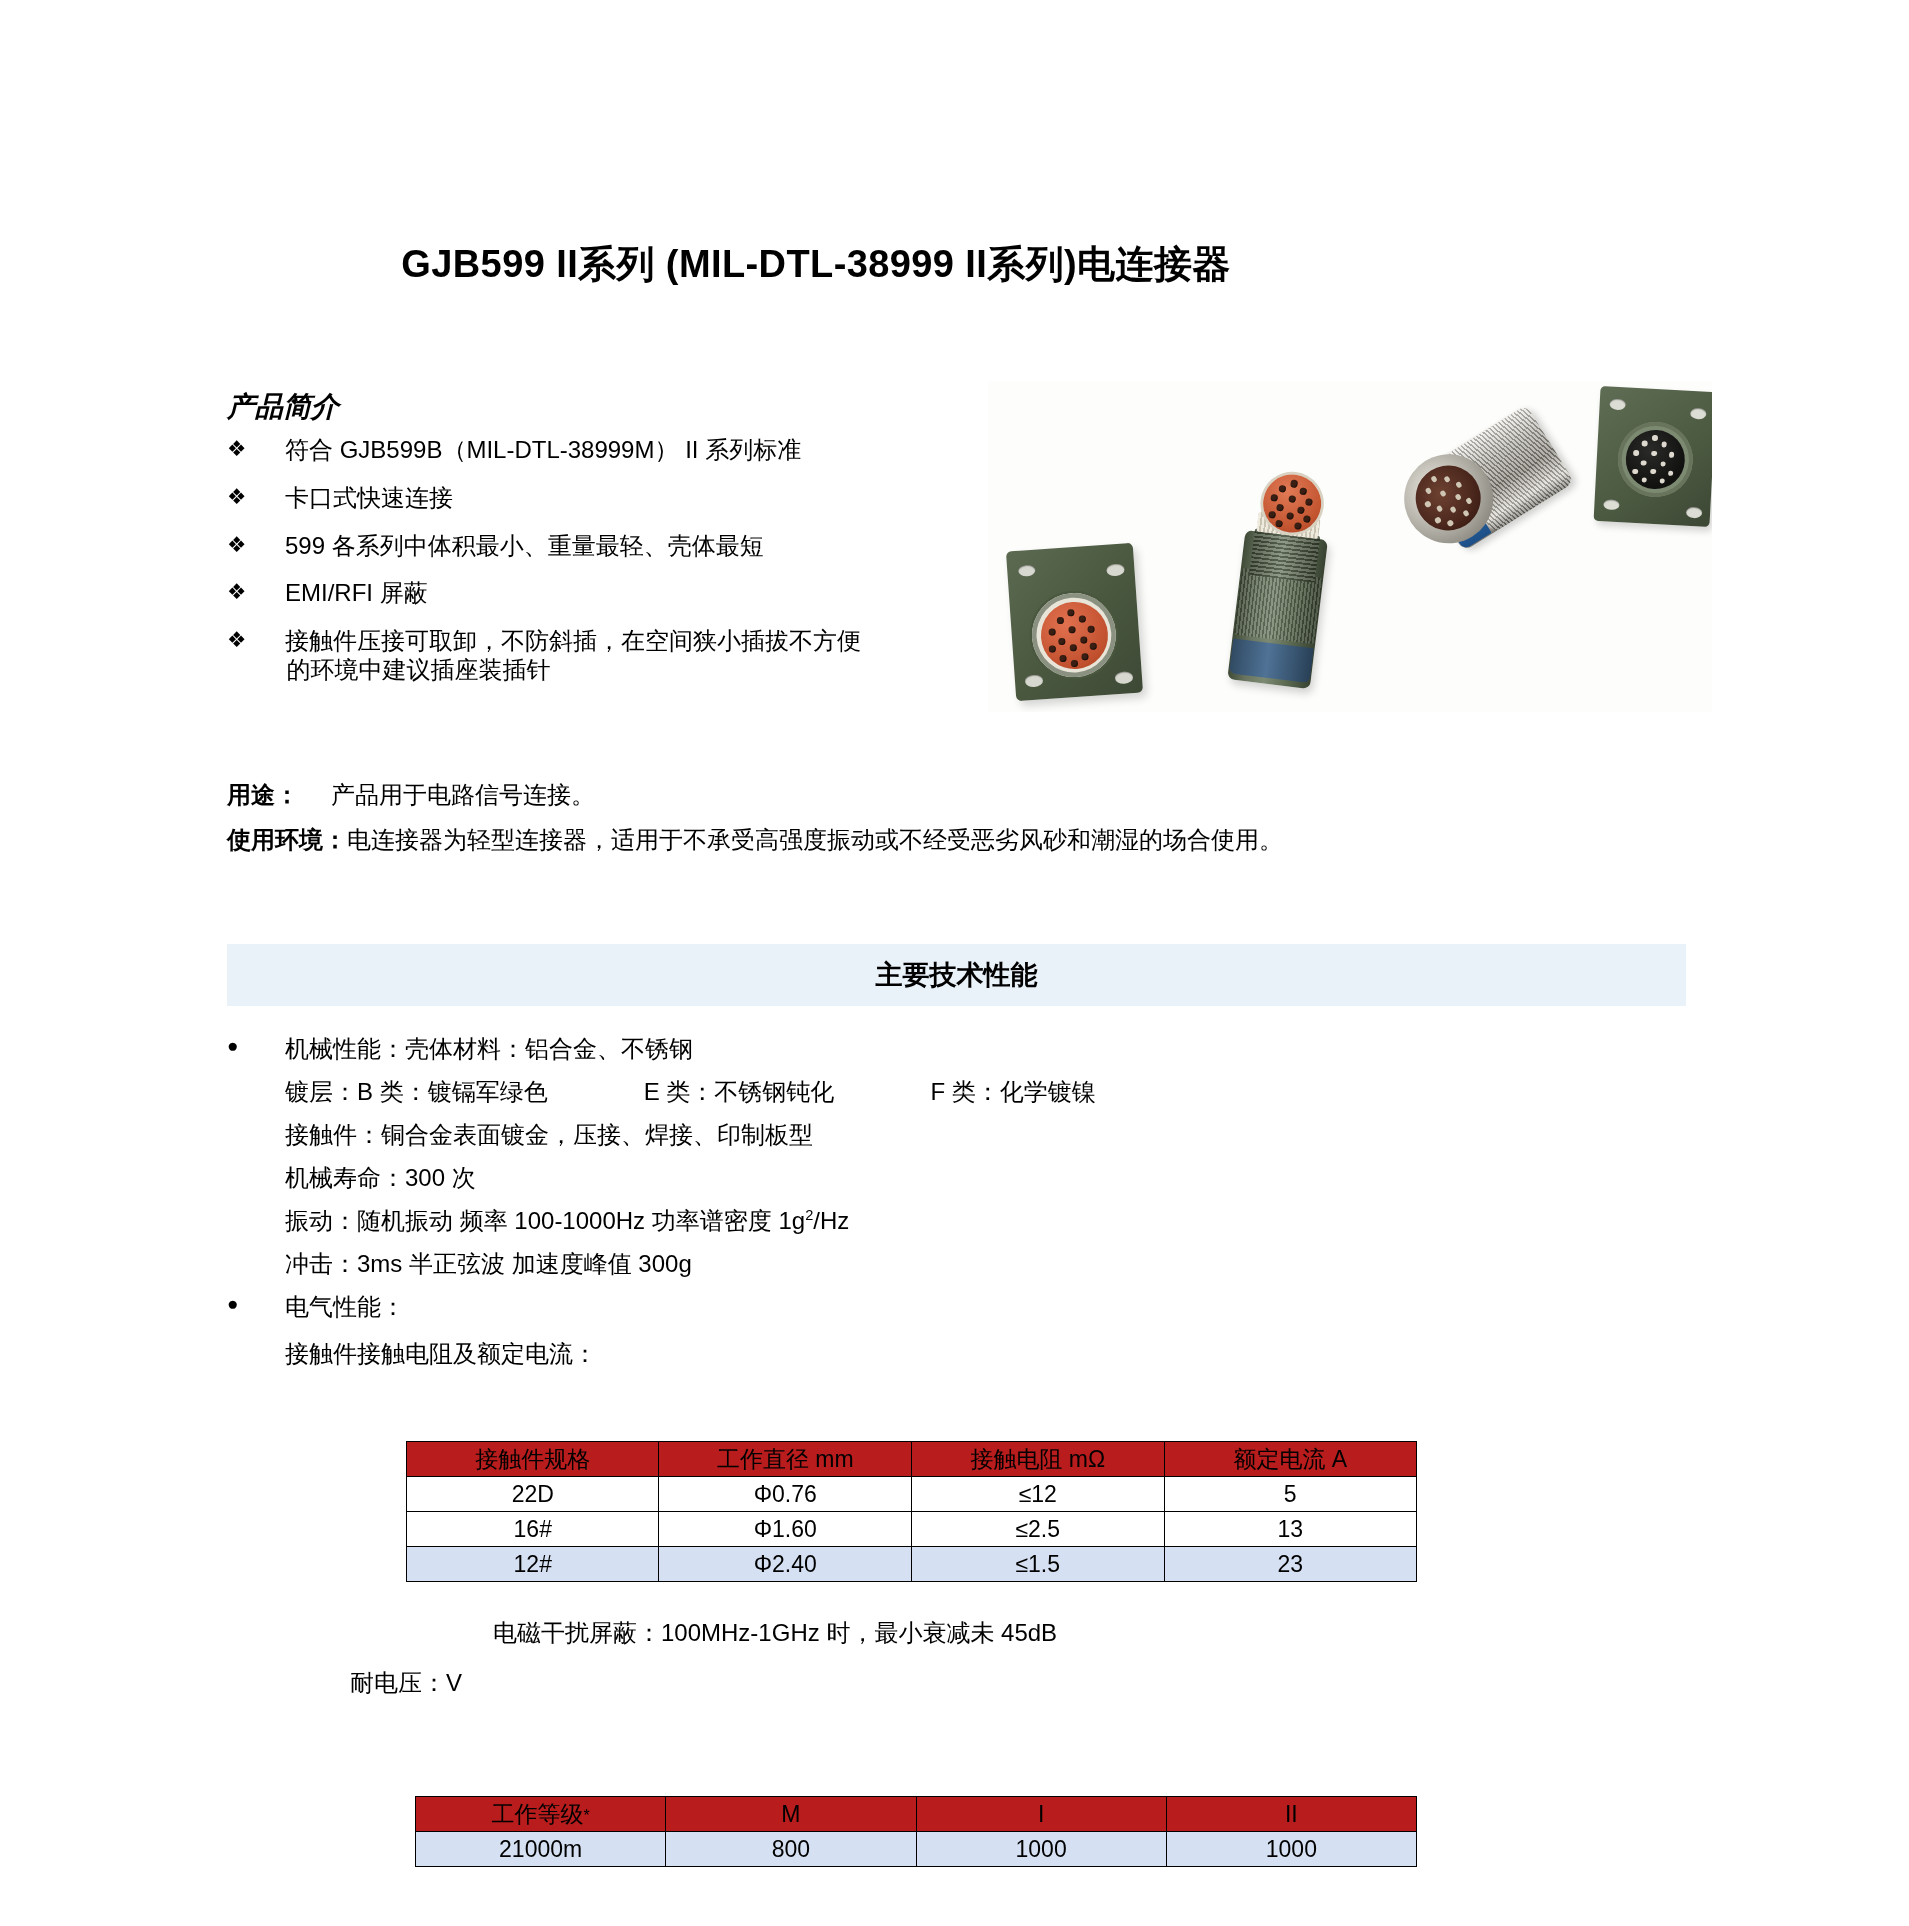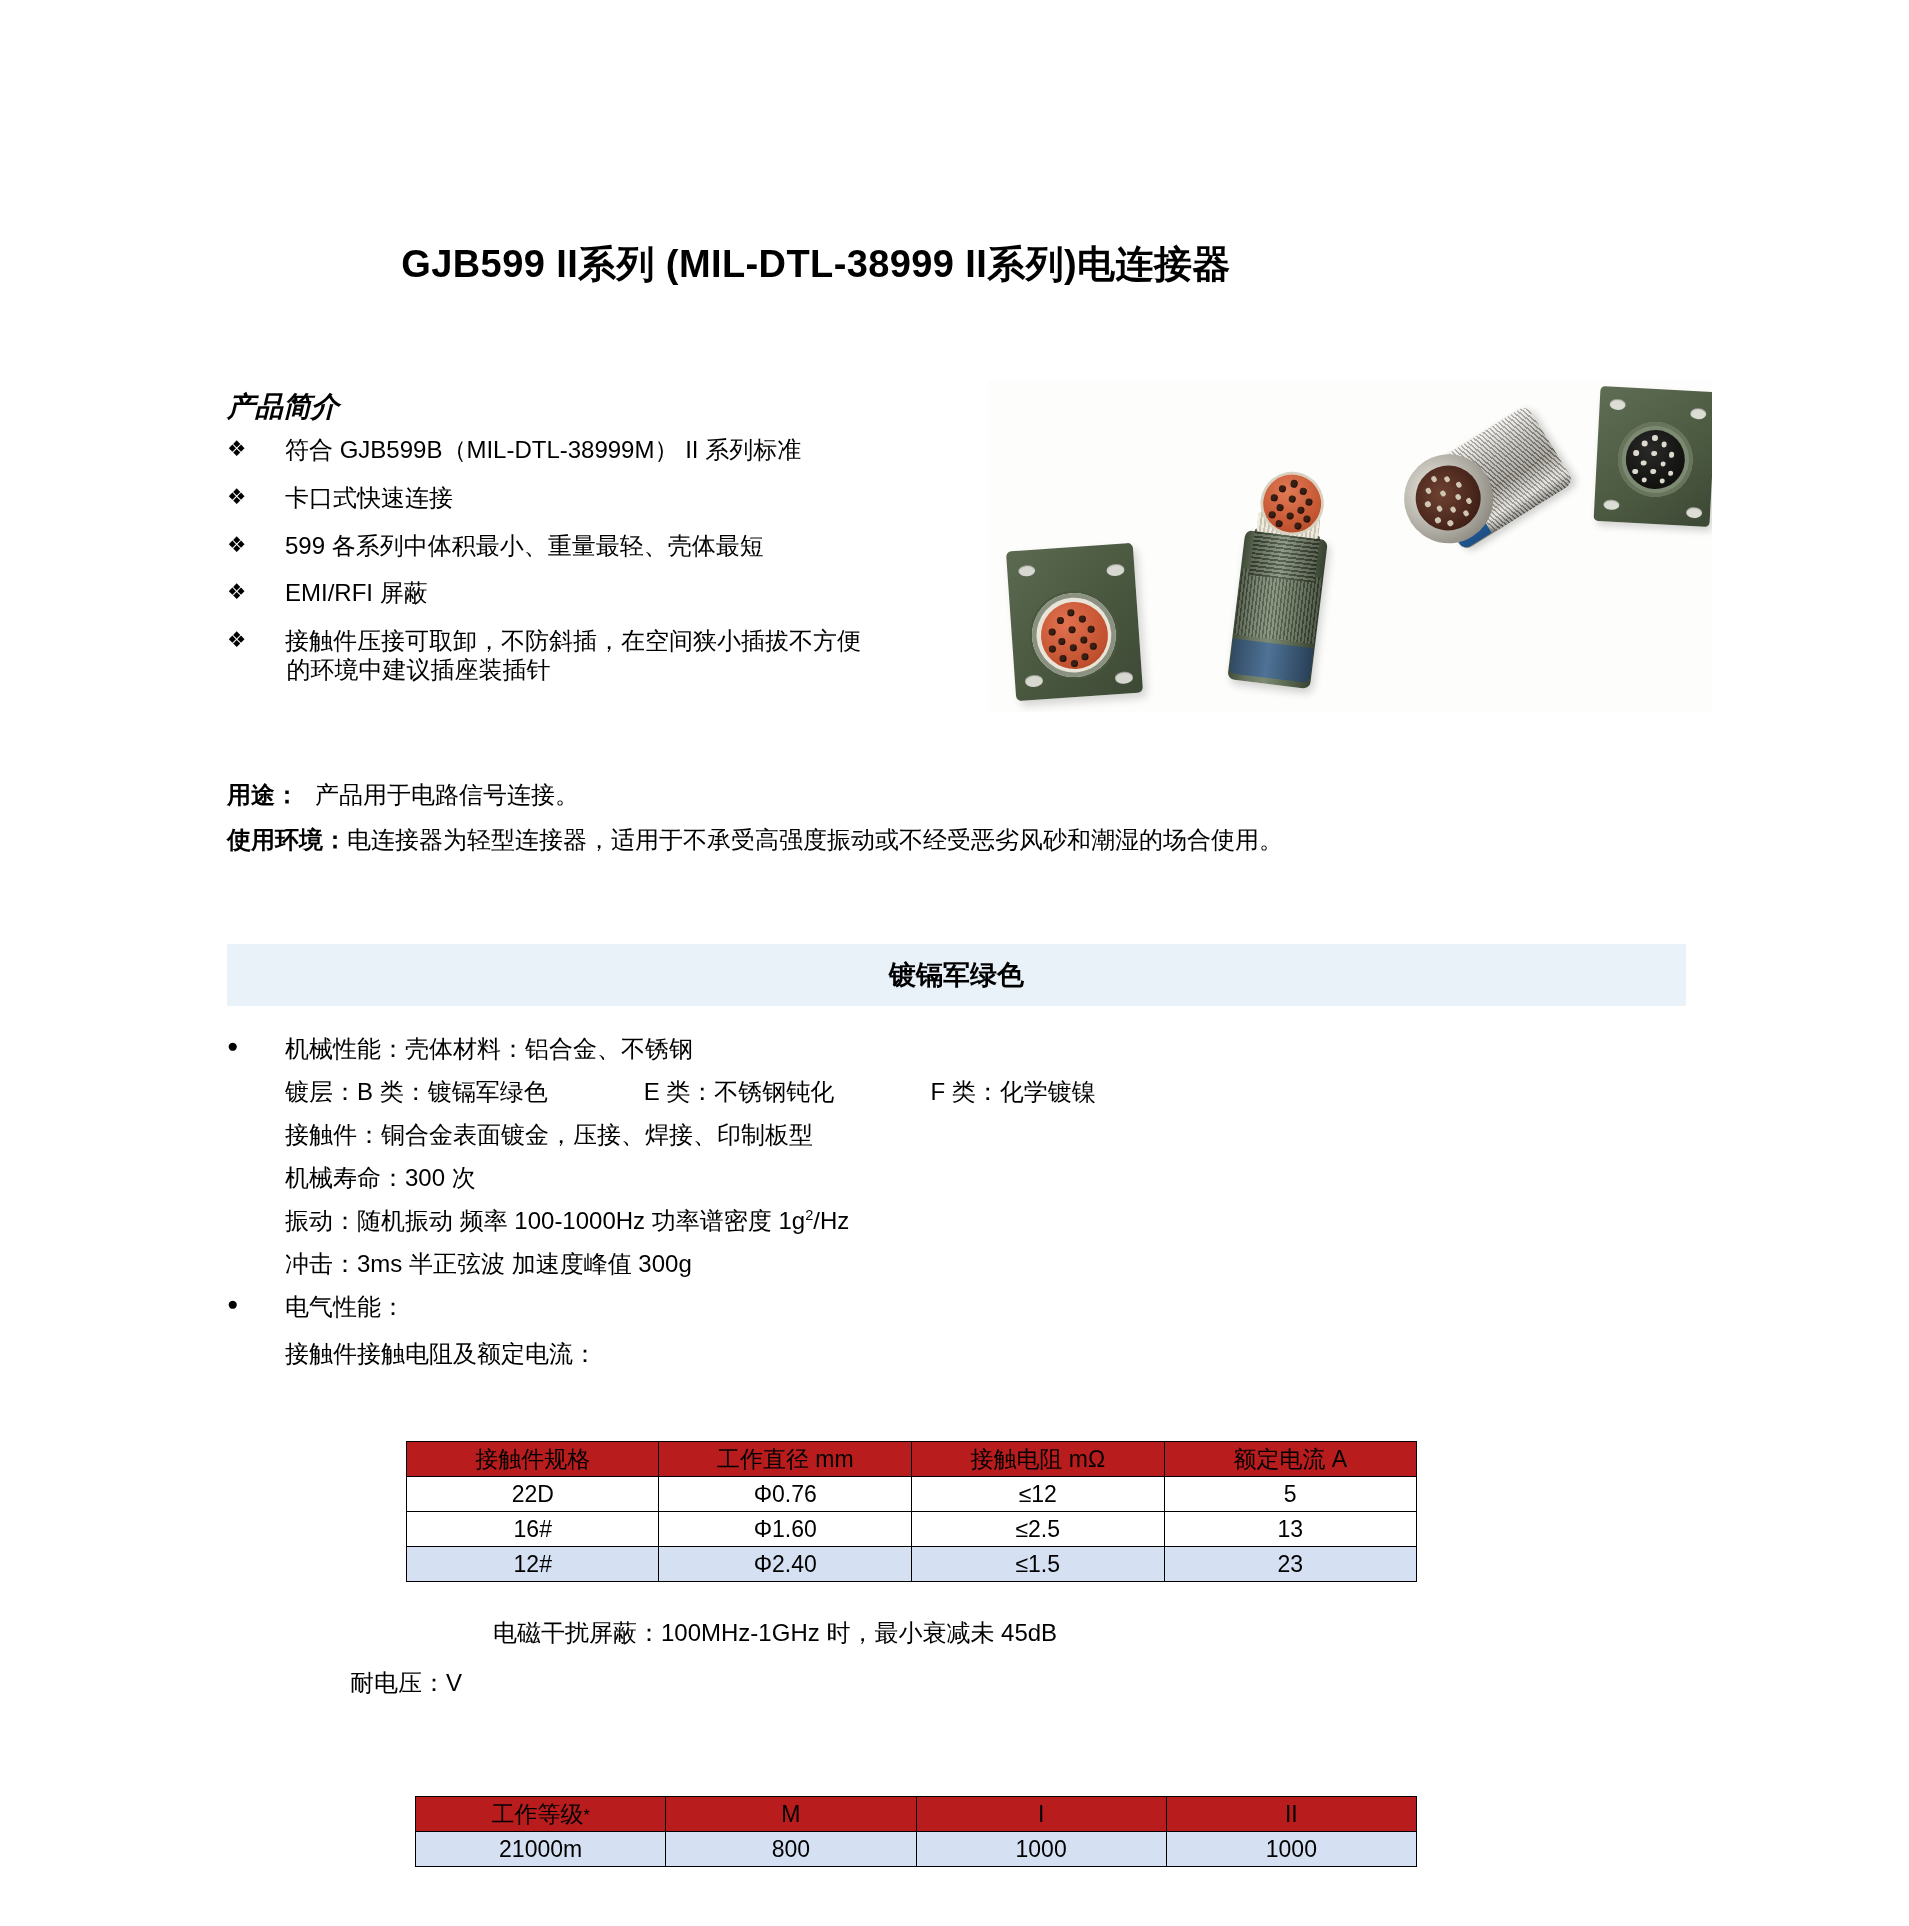--- a/index.html
+++ b/index.html
@@ -196,21 +196,21 @@
   }
 
   
   .usage {
     position: absolute;
     left: 227px; top: 779px;
     font-size: 24px;
     white-space: nowrap;
   }
   .usage b { font-weight: bold; }
-  .usage .val { margin-left: 16px; }
+  .usage .val { margin-left: 32px; }
   .env {
     position: absolute;
     left: 227px; top: 824px;
     font-size: 24px;
     white-space: nowrap;
   }
   .env b { font-weight: bold; }
 
   
   .section-bar {
@@ -388,21 +388,21 @@
   </div>
 
   <div class="usage">
     <b>用途：</b><span class="val">产品用于电路信号连接。</span>
   </div>
   <div class="env">
     <b>使用环境：</b><span>电连接器为轻型连接器，适用于不承受高强度振动或不经受恶劣风砂和潮湿的场合使用。</span>
   </div>
 
   <div class="section-bar">
-    <span>镀镉军绿色</span>
+    <span>主要技术性能</span>
   </div>
 
   <div class="spec" style="top:1036px">
     <div class="spec-row">
       <span class="dot">●</span>
       <span>机械性能：壳体材料：铝合金、不锈钢</span>
     </div>
   </div>
   <div class="spec" style="top:1122px">
     <div class="spec-row indent-1">

